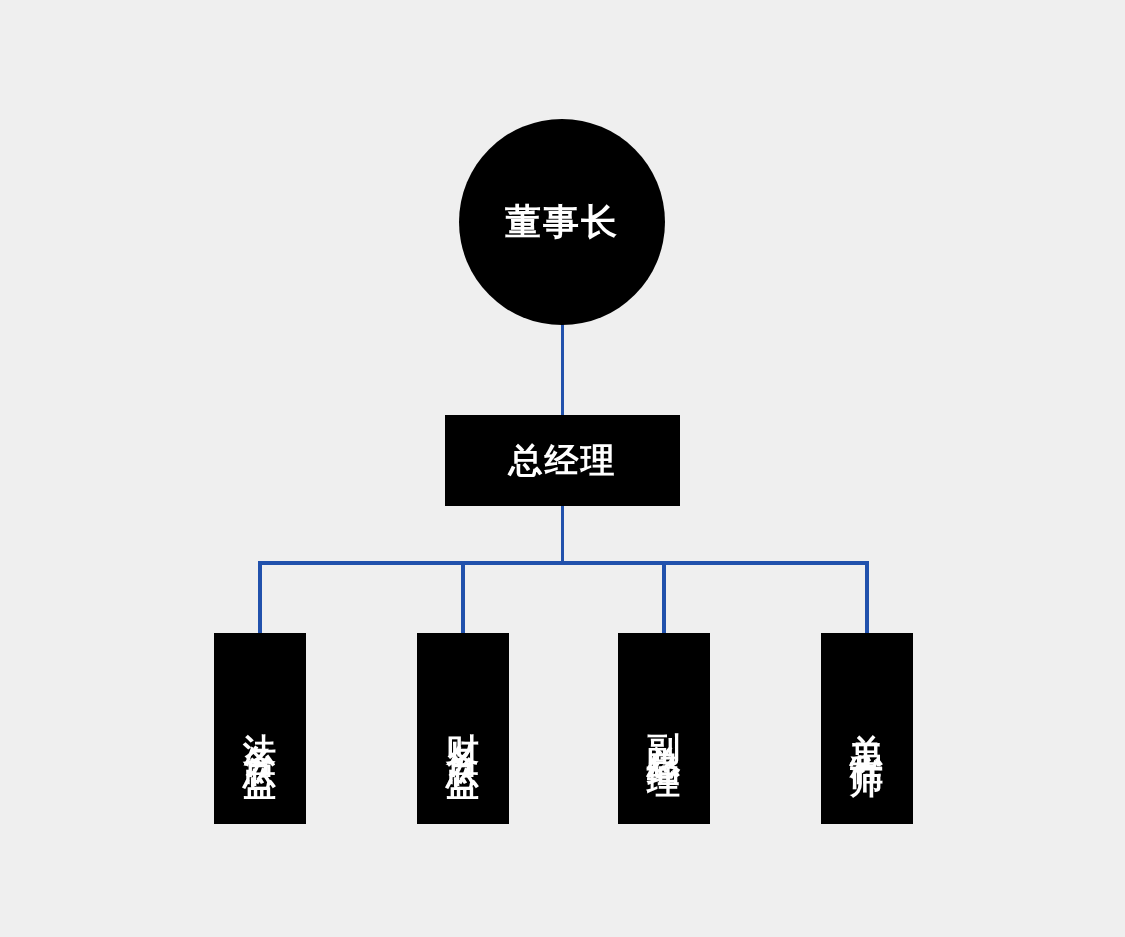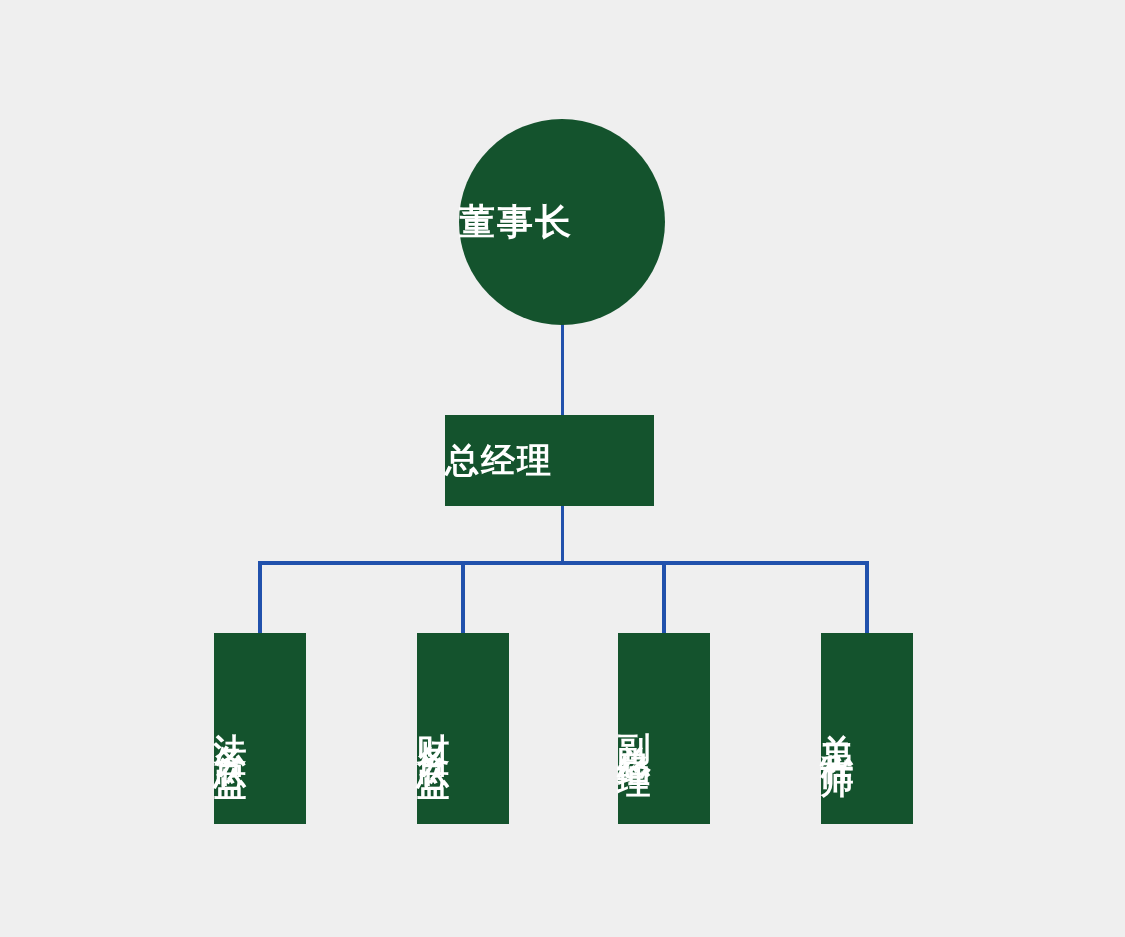--- a/index.html
+++ b/index.html
@@ -11,40 +11,40 @@
   }
   .canvas {
     position: relative;
     width: 1125px;
     height: 937px;
     background: #efefef;
     overflow: hidden;
   }
   .node {
     position: absolute;
-    background: #14532d;
+    background: #000000;
     color: #ffffff;
     display: flex;
     align-items: center;
-    justify-content: flex-start;
+    justify-content: center;
     font-weight: bold;
   }
   .node-circle {
     left: 459px;
     top: 119px;
     width: 206px;
     height: 206px;
     border-radius: 50%;
     font-size: 36px;
     letter-spacing: 2px;
   }
   .node-rect {
     left: 445px;
     top: 415px;
-    width: 209px;
+    width: 235px;
     height: 91px;
     font-size: 34px;
     letter-spacing: 2px;
   }
   .node-vrect {
     top: 633px;
     width: 92px;
     height: 191px;
   }
   .node-vrect .vlabel {

